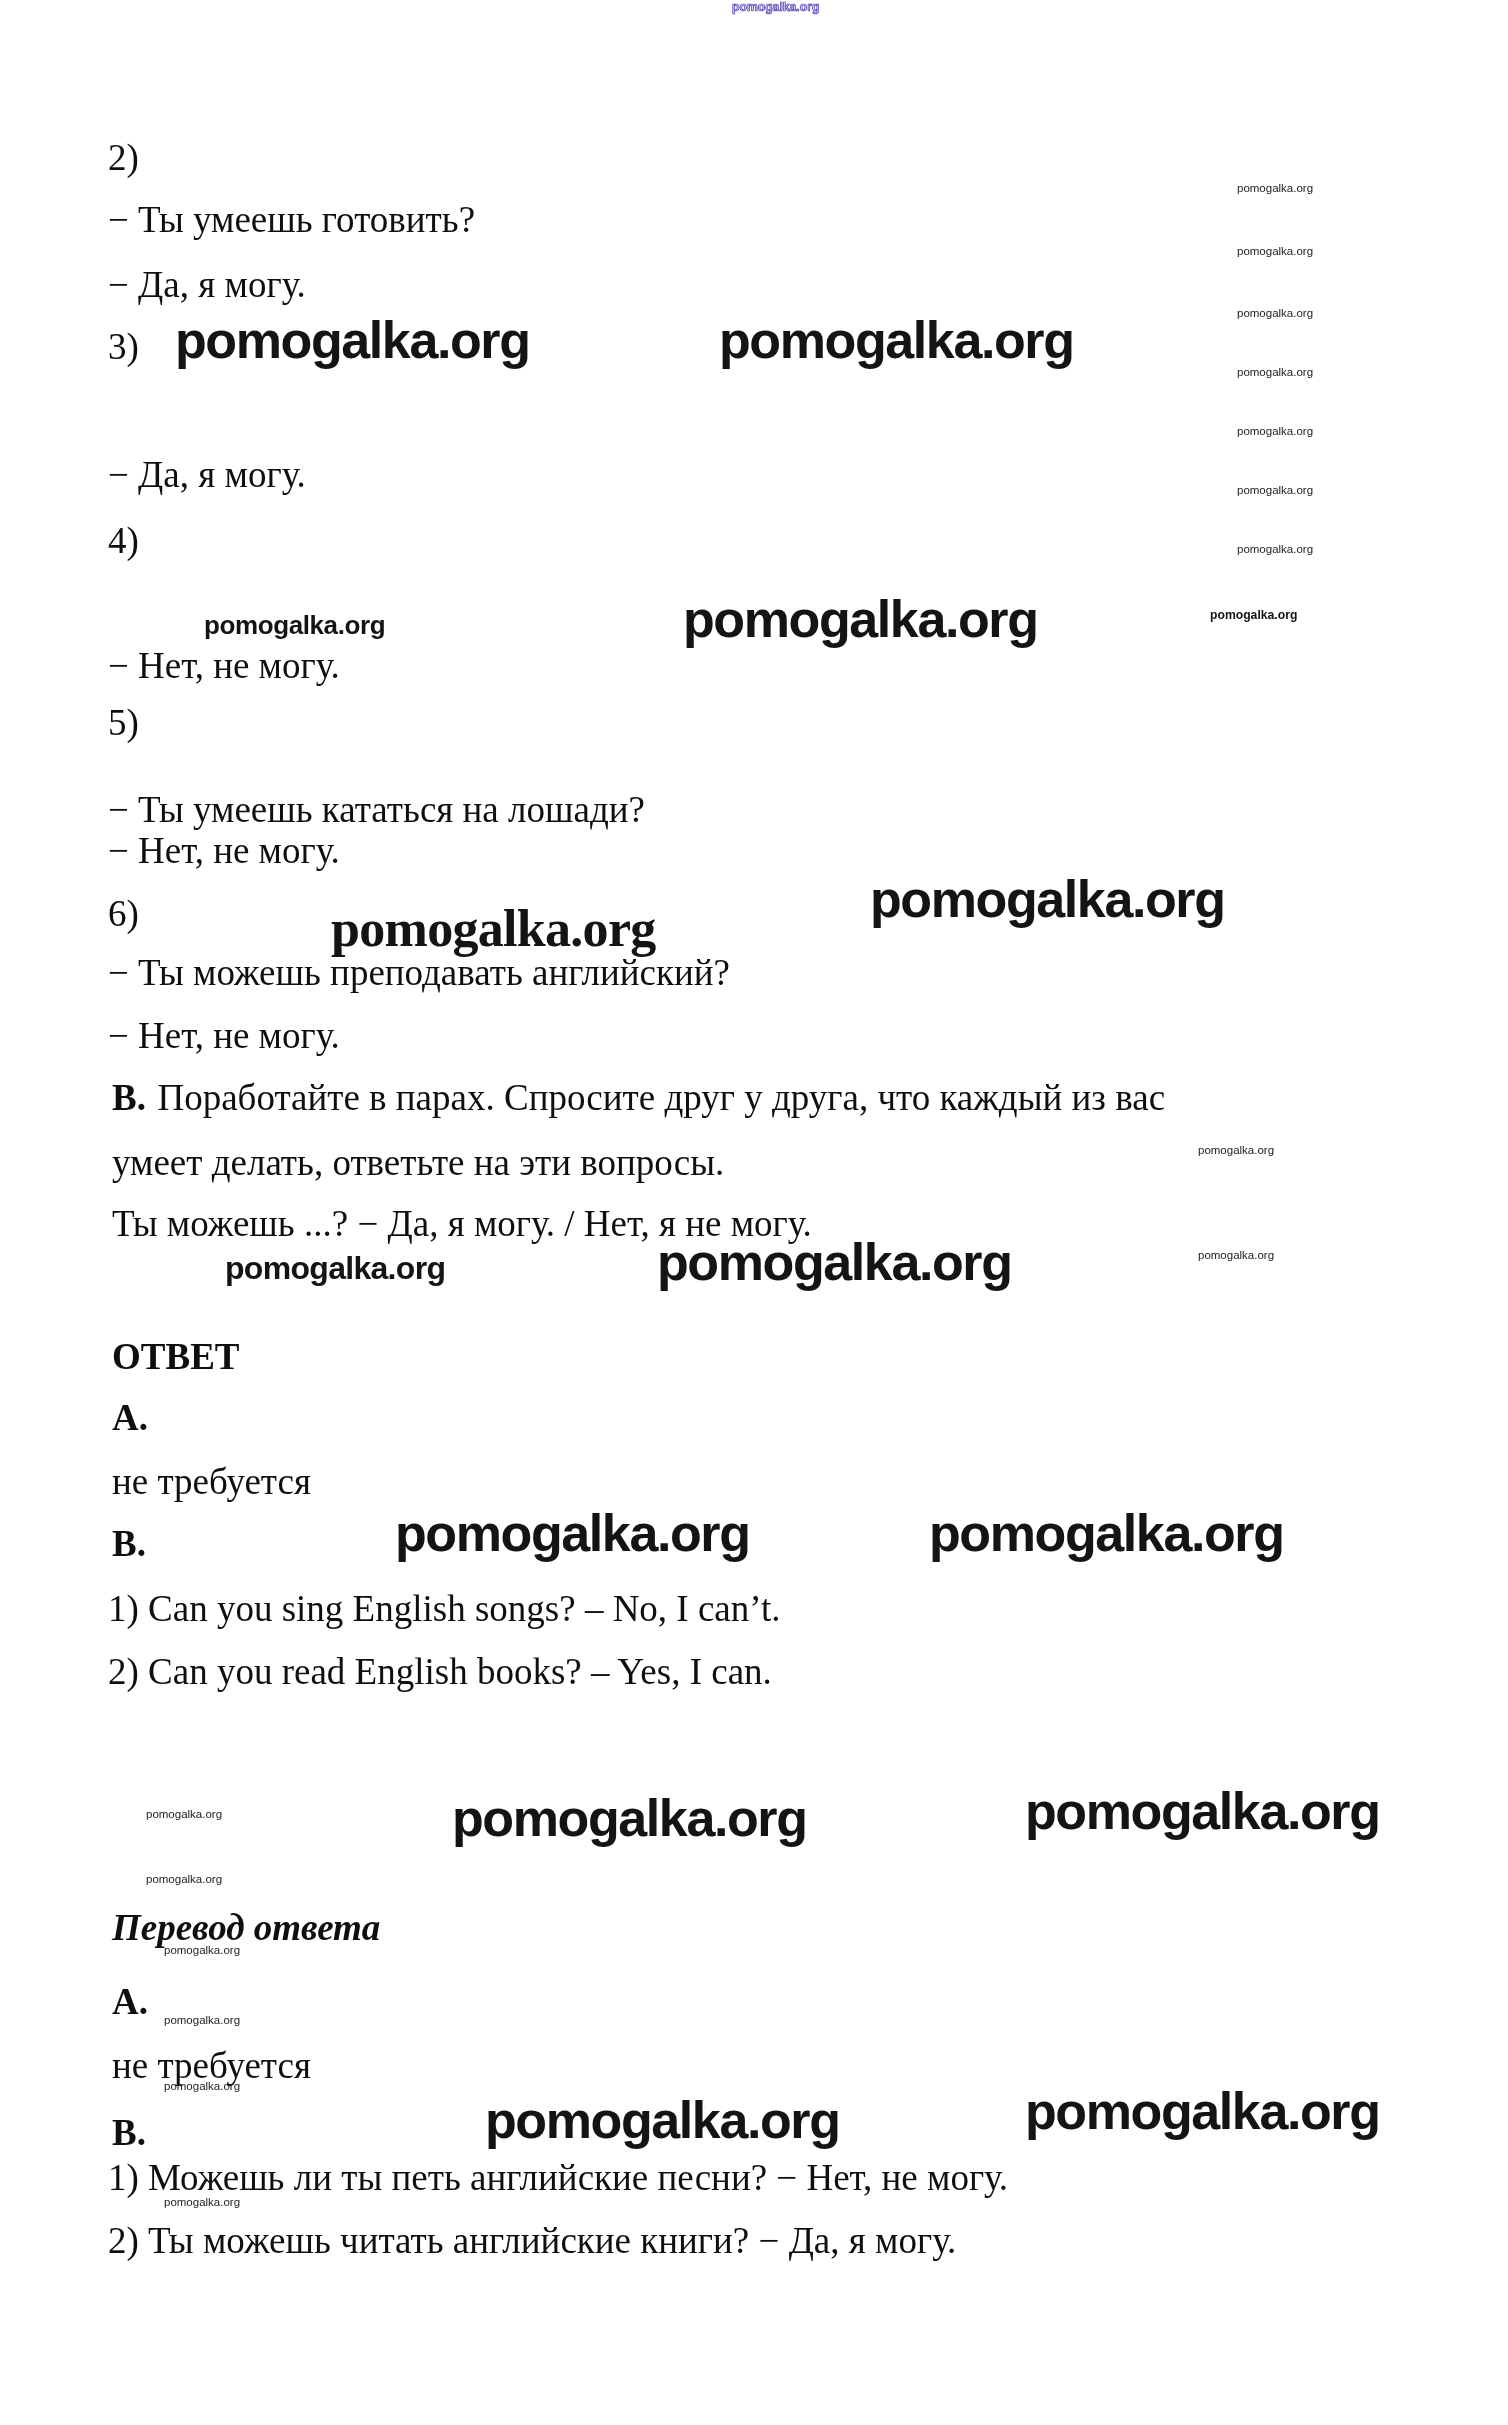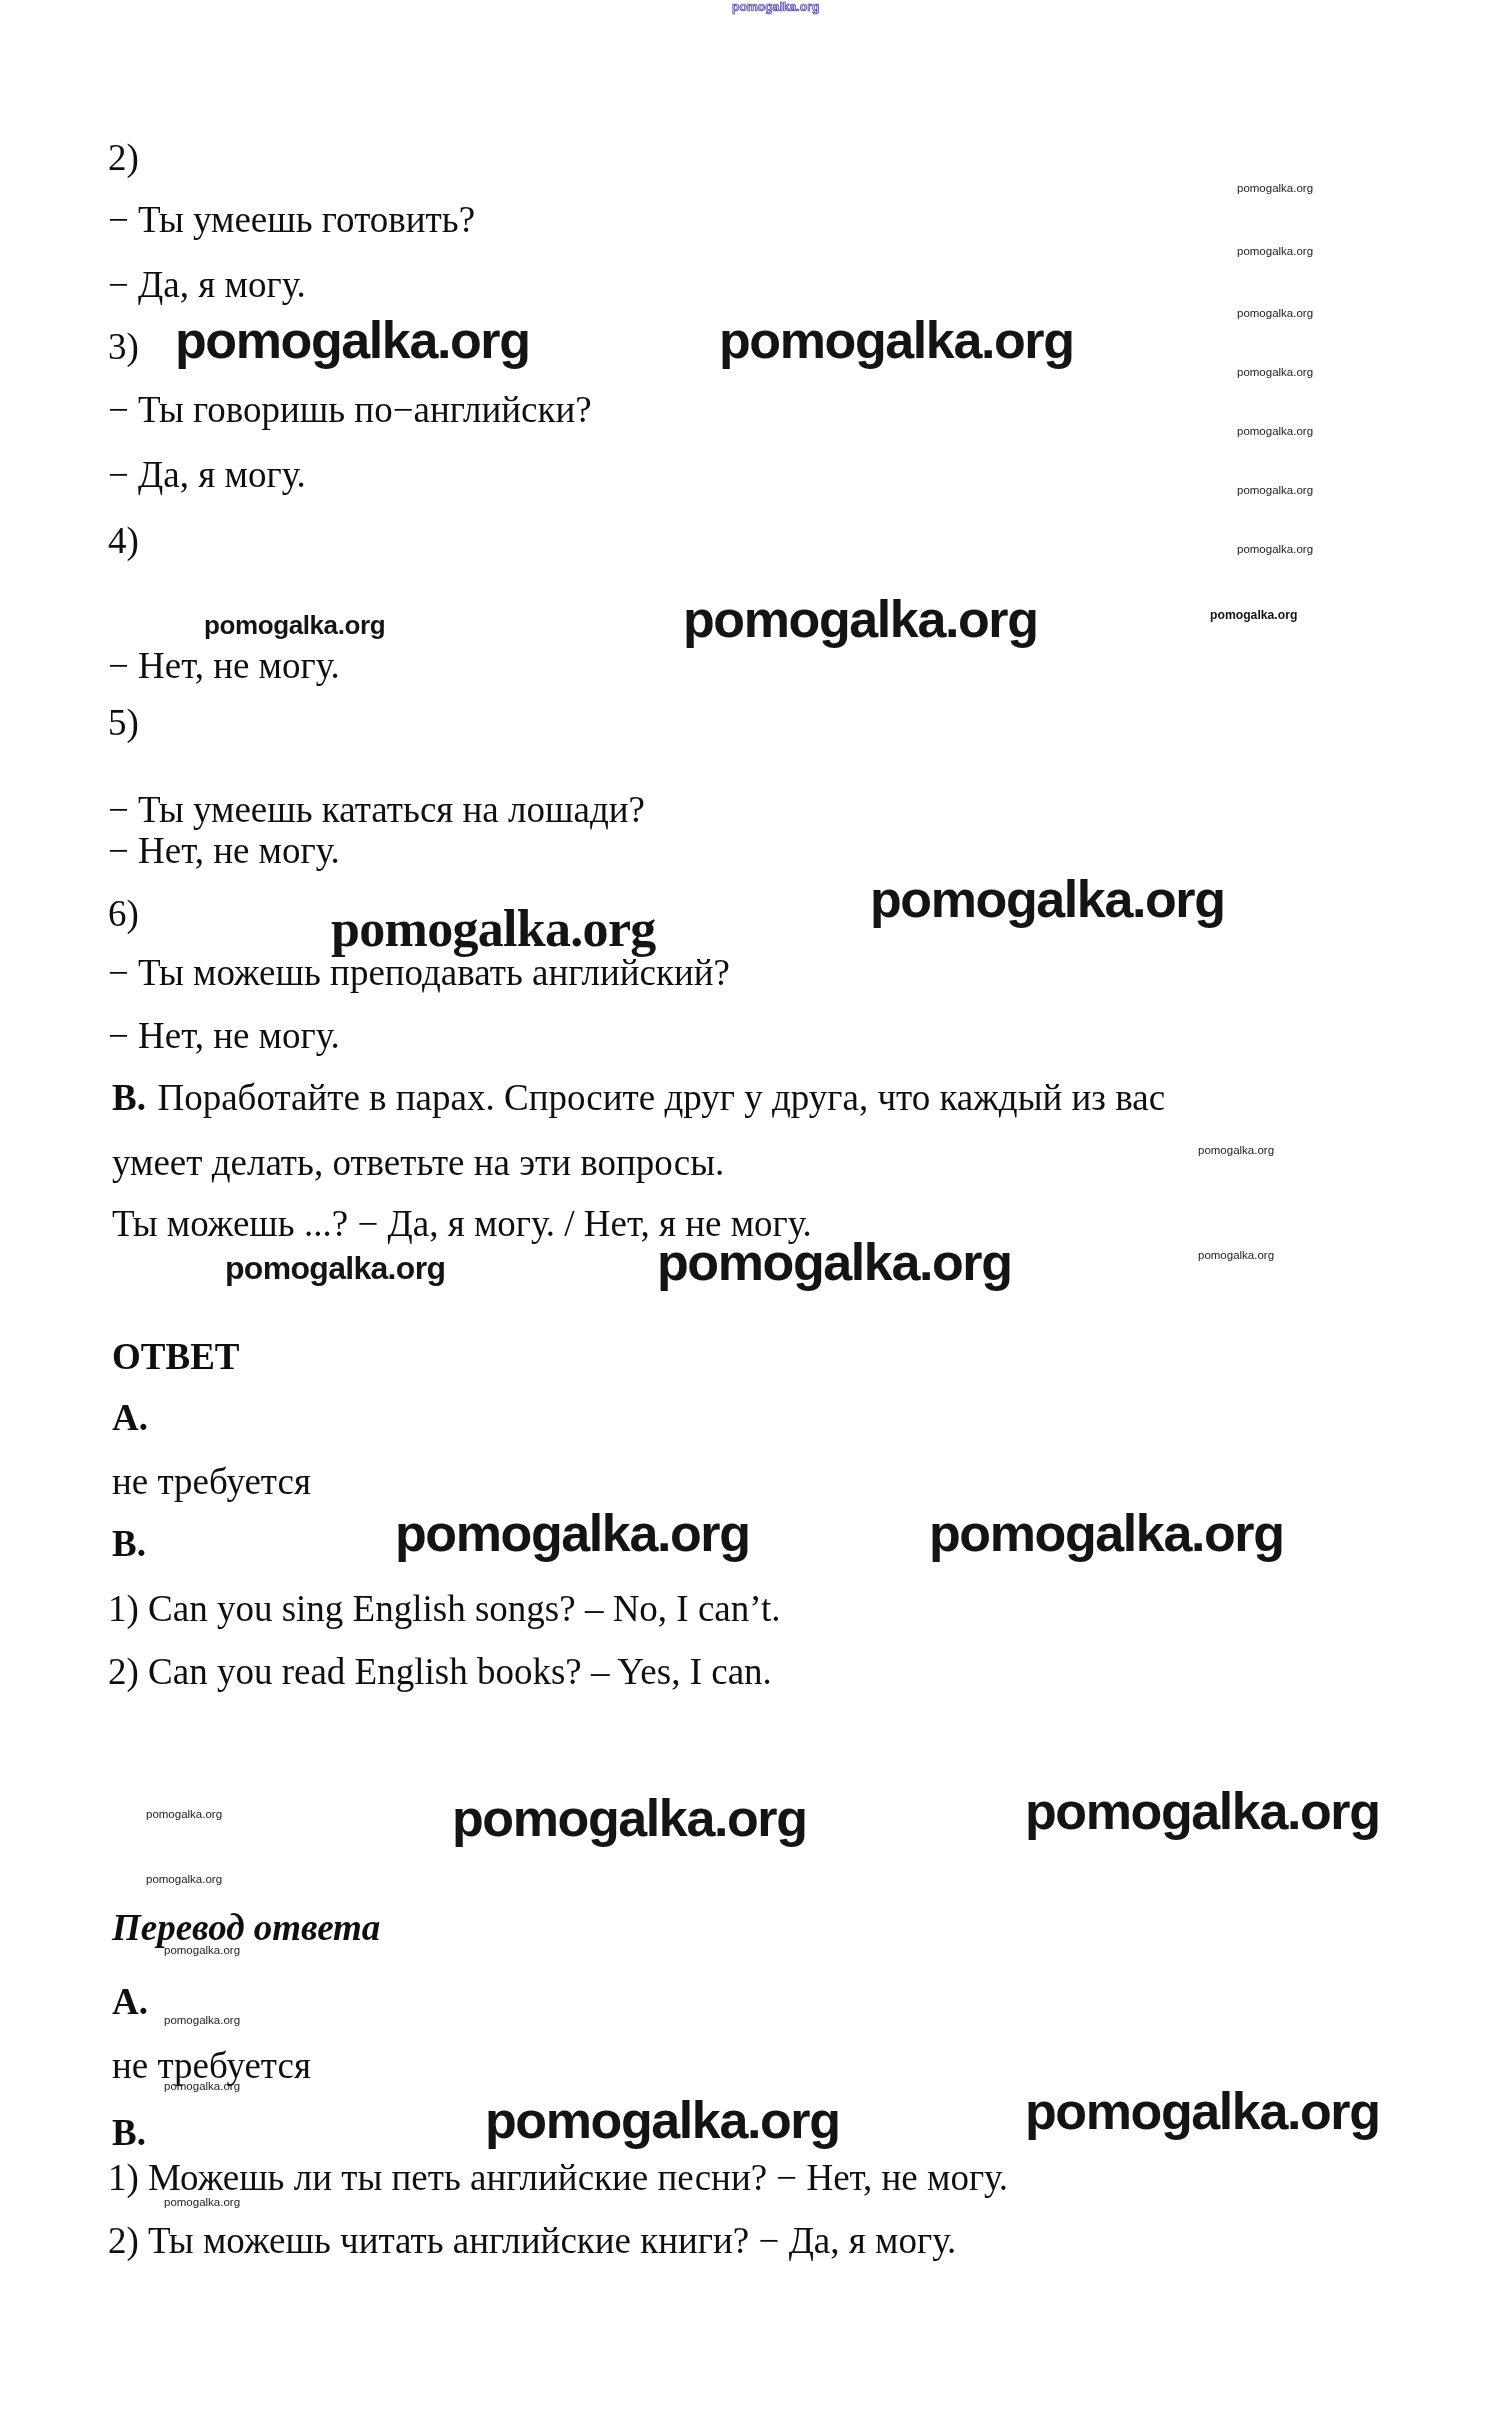--- a/index.html
+++ b/index.html
@@ -67,21 +67,20 @@
   <div class="wm wm-sm" style="left:1217px;top:544px">pomogalka.org</div>
   <div class="wm wm-sm-b" style="left:1190px;top:609px">pomogalka.org</div>
 
   <div class="t" style="left:108px;top:137px">2)</div>
   <div class="t" style="left:108px;top:199px">− Ты умеешь готовить?</div>
   <div class="t" style="left:108px;top:264px">− Да, я могу.</div>
 
   <div class="t" style="left:108px;top:326px">3)</div>
   <div class="wm wm-xl" style="left:155px;top:314px">pomogalka.org</div>
   <div class="wm wm-xl" style="left:699px;top:314px">pomogalka.org</div>
-  <div class="t" style="left:108px;top:389px">− Ты говоришь по−английски?</div>
   <div class="t" style="left:108px;top:454px">− Да, я могу.</div>
 
   <div class="t" style="left:108px;top:520px">4)</div>
   <div class="wm wm-md" style="left:184px;top:612px">pomogalka.org</div>
   <div class="wm wm-xl" style="left:663px;top:593px">pomogalka.org</div>
   <div class="t" style="left:108px;top:645px">− Нет, не могу.</div>
 
   <div class="t" style="left:108px;top:702px">5)</div>
   <div class="t" style="left:108px;top:789px">− Ты умеешь кататься на лошади?</div>
   <div class="t" style="left:108px;top:830px">− Нет, не могу.</div>

